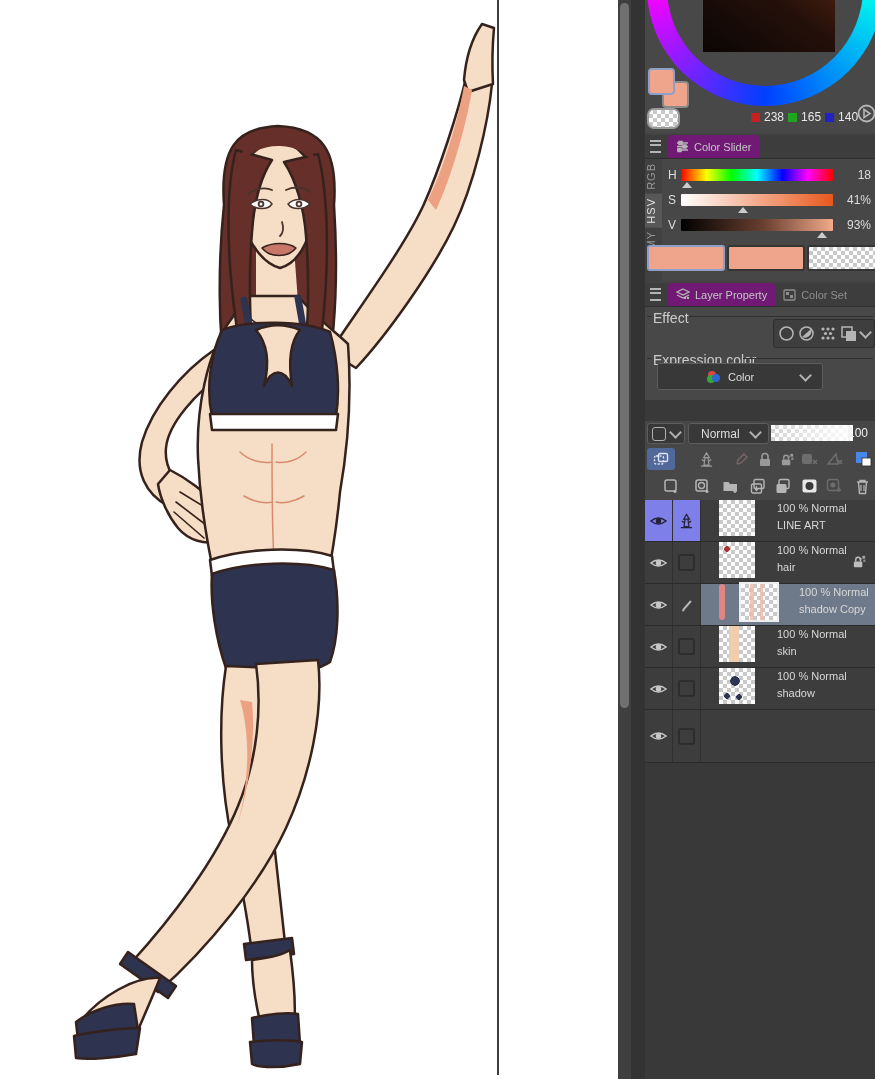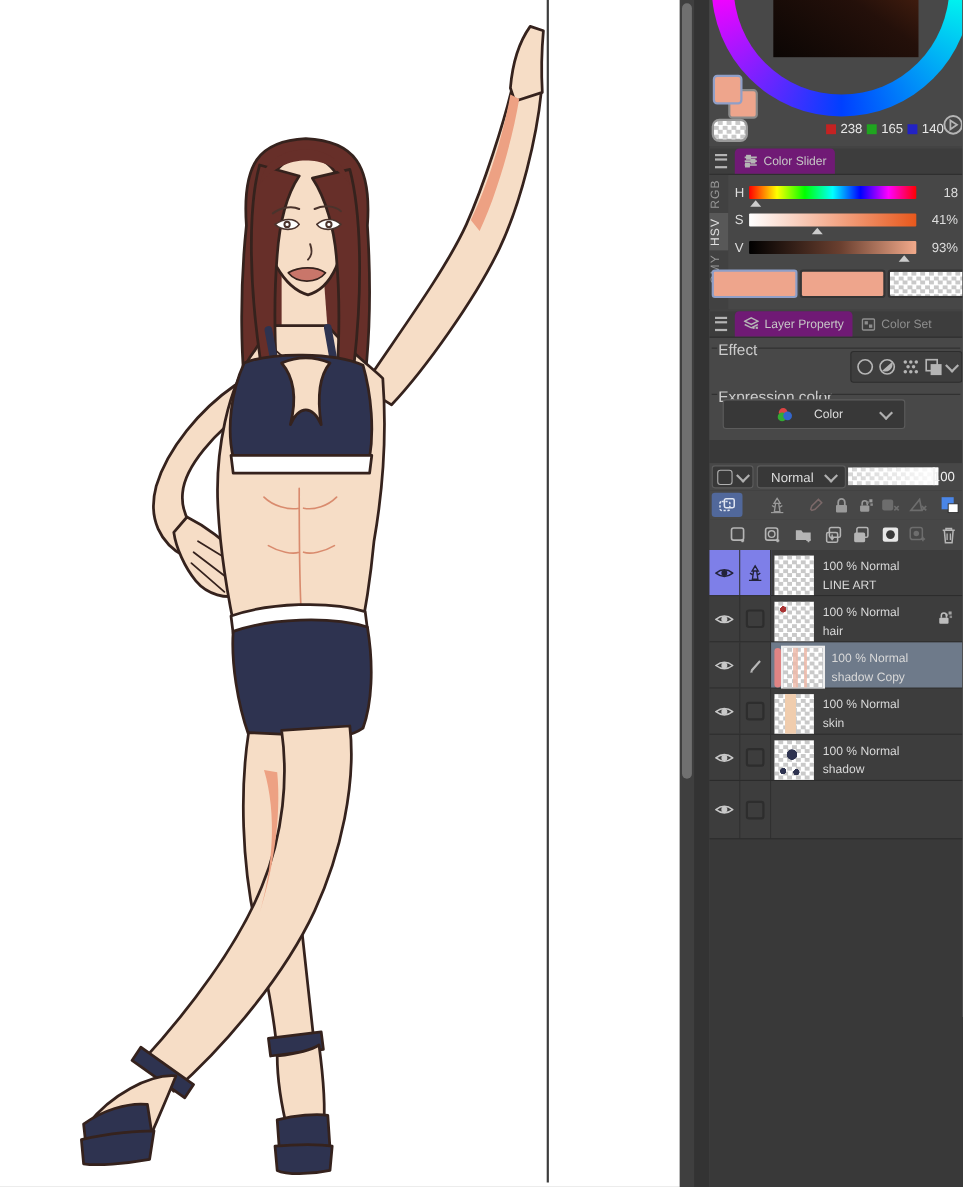--- a/index.html
+++ b/index.html
@@ -74,21 +74,21 @@
   
   .layerPanel{left:0;top:400px;width:230px;height:679px;background:#393939;}
   .lpHead{position:absolute;left:0;top:0;width:230px;height:21px;background:#3d3d3d;
           border-bottom:1px solid #2e2e2e;display:flex;align-items:center;}
   .ctrlRow{position:absolute;left:0;top:21px;width:230px;height:25px;background:#474747;}
   .iconRow{position:absolute;width:230px;display:flex;align-items:center;background:#474747;}
   .rows{position:absolute;left:0;top:100px;width:230px;}
   .lrow{position:relative;width:230px;height:41px;background:#3d3d3d;border-bottom:1px solid #2b2b2b;
         display:flex;align-items:stretch;}
   .cell{width:27px;display:flex;align-items:center;justify-content:center;border-right:1px solid #303030;}
-  .lrow .rest{position:relative;flex:1;display:flex;align-items:flex-end;padding-left:3px;}
+  .lrow .rest{position:relative;flex:1;display:flex;align-items:flex-start;padding-left:18px;gap:14px;}
   .lrow.sel .rest{background:#6e7a8a;}
   .lrow .hl{background:#7e7fe8;color:#23233a;}
   .palbar{width:6px;height:36px;background:#e08484;border-radius:3px;margin-right:2px;}
   .thumb{width:36px;height:36px;position:relative;flex:none;}
   .thumb.sel{outline:2px solid #eeeeee;}
   .ltext{margin-left:8px;line-height:1.55;color:#d8d8d8;}
   .rightIcon{position:absolute;right:8px;top:12px;color:#bdbdbd;}
   .th-deco{position:absolute;inset:0;}
 </style>
 </head>
@@ -287,21 +287,21 @@
       </div>
       <div class="secLabel" style="left:8px;top:69px">Expression color</div>
       <div class="rule" style="left:2px;top:75px;width:5px"></div>
       <div class="rule" style="left:98px;top:75px;width:130px"></div>
       <div class="dd" style="left:12px;top:80px;width:164px;height:25px">
         <svg style="margin-left:48px" width="16" height="14" viewBox="0 0 16 14">
           <circle cx="6" cy="5" r="4" fill="#d44"></circle>
             <circle cx="5" cy="9" r="4" fill="#3a3"></circle>
             <circle cx="10" cy="8" r="4" fill="#36c"></circle>
           </svg>
-        <span style="margin-left:18px">Color</span>
+        <span style="margin-left:6px">Color</span>
         <span class="chev" style="margin-left:auto;margin-right:12px"></span>
       </div>
     </div>
 
     <div class="abs layerPanel">
 
       <div class="ctrlRow">
         <div class="dd" style="left:2px;top:2px;width:36px;height:19px;justify-content:space-evenly">
           <span style="width:12px;height:12px;border:1.6px solid #b0b0b0;border-radius:3px"></span>
           <span class="chev"></span>

